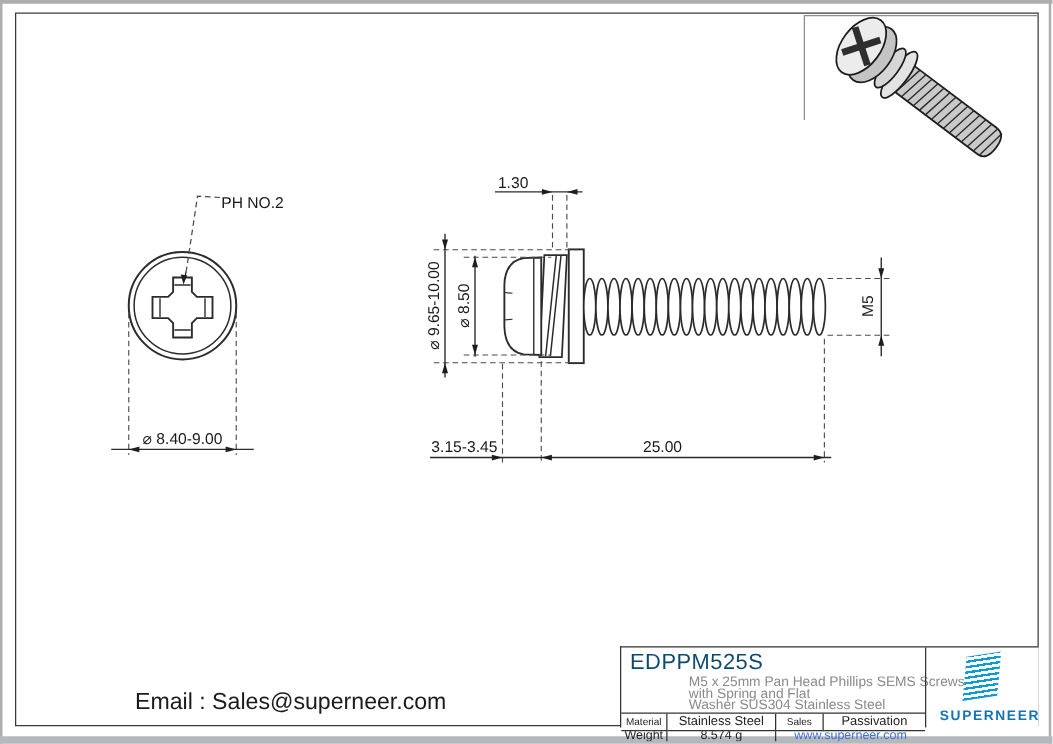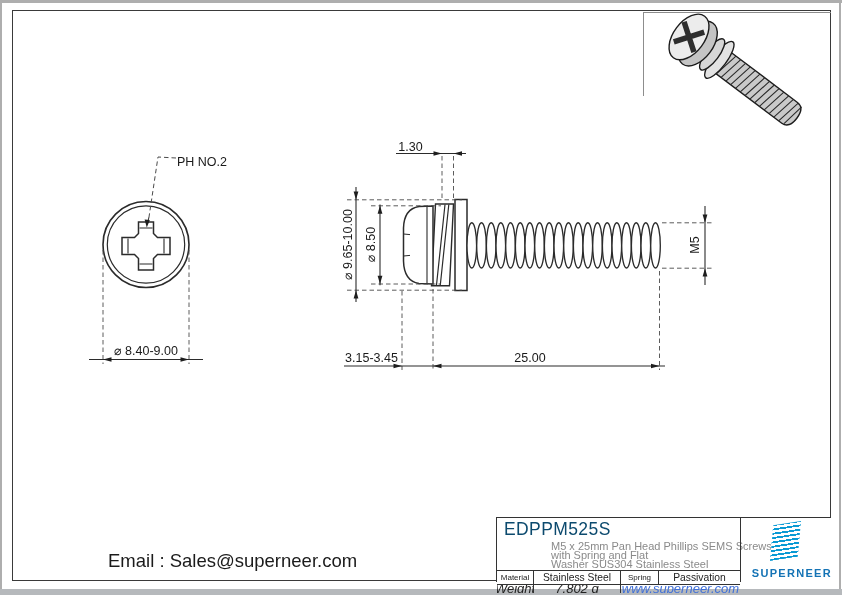--- a/index.html
+++ b/index.html
@@ -20,21 +20,21 @@
 
   
   .titleblock{left:496px;top:517px;width:334px;height:63.5px;border-top:1.5px solid #333;border-left:1.5px solid #333;background:#fff;}
   .tb-left{position:absolute;left:0;top:0;width:243px;height:100%;}
   .tb-part{position:absolute;left:7px;top:1px;font-size:17.5px;font-weight:normal;color:#0c4a6e;letter-spacing:.4px;}
   .tb-desc{position:absolute;left:7px;top:23.5px;width:232px;font-size:11px;line-height:9.4px;color:#8a8a8a;margin-left:47px;}
   .tb-table{position:absolute;left:0;top:52px;width:243px;height:21.5px;border-top:1.3px solid #333;display:grid;grid-template-columns:37px 87px 38px 81px;grid-template-rows:13.5px 8px;}
   .tb-cell{border-right:1.3px solid #333;border-bottom:1.3px solid #333;display:flex;align-items:center;justify-content:center;overflow:hidden;white-space:nowrap;color:#222;}
   .r1l{font-size:8px;}
   .r1v{font-size:10.3px;text-align:center;}
-  .r2{font-size:13px;border-bottom:none;font-style:italic;}
+  .r2{font-size:10px;border-bottom:none;}
   .noright{border-right:none;}
   .tb-site{grid-column:3 / 5;color:#3f6fd8;}
   .tb-logo{position:absolute;left:243px;top:0;width:91px;height:100%;border-left:1.3px solid #333;}
   .logo-icon{position:absolute;left:31px;top:5px;width:27px;height:36px;
     background:repeating-linear-gradient(0deg,#0a9ad4 0 1.9px,#ffffff 1.9px 4.4px);
     transform:skewX(-14deg) rotate(-9deg);}
   .logo-text{position:absolute;left:0;bottom:3px;width:100%;text-align:right;font-size:11px;font-weight:bold;letter-spacing:1.3px;color:#1473b5;}
   .email{left:108px;top:550px;font-size:18.5px;color:#1b1b1b;}
   text{fill:#1a1a1a;font-family:"Liberation Sans",sans-serif;font-size:12.5px;}
 </style>
@@ -159,24 +159,24 @@
 <div class="abs titleblock">
   <div class="tb-left">
     <div class="tb-part">EDPPM525S</div>
     <div class="tb-desc">
       <div>M5 x 25mm Pan Head Phillips SEMS Screws with Spring and Flat</div>
       <div>Washer SUS304 Stainless Steel</div>
     </div>
     <div class="tb-table">
       <div class="tb-cell r1l">Material</div>
       <div class="tb-cell r1v">Stainless Steel</div>
-      <div class="tb-cell r1l">Spring</div>
+      <div class="tb-cell r1l">Sales</div>
       <div class="tb-cell r1v noright">Passivation</div>
       <div class="tb-cell r2">Weight</div>
-      <div class="tb-cell r2">7.802 g</div>
+      <div class="tb-cell r2">8.574 g</div>
       <div class="tb-cell r2 tb-site noright">www.superneer.com</div>
     </div>
   </div>
   <div class="tb-logo">
     <div class="logo-icon"></div>
     <div class="logo-text">SUPERNEER</div>
   </div>
 </div>
 
 <div class="abs email">Email : Sales@superneer.com</div>

